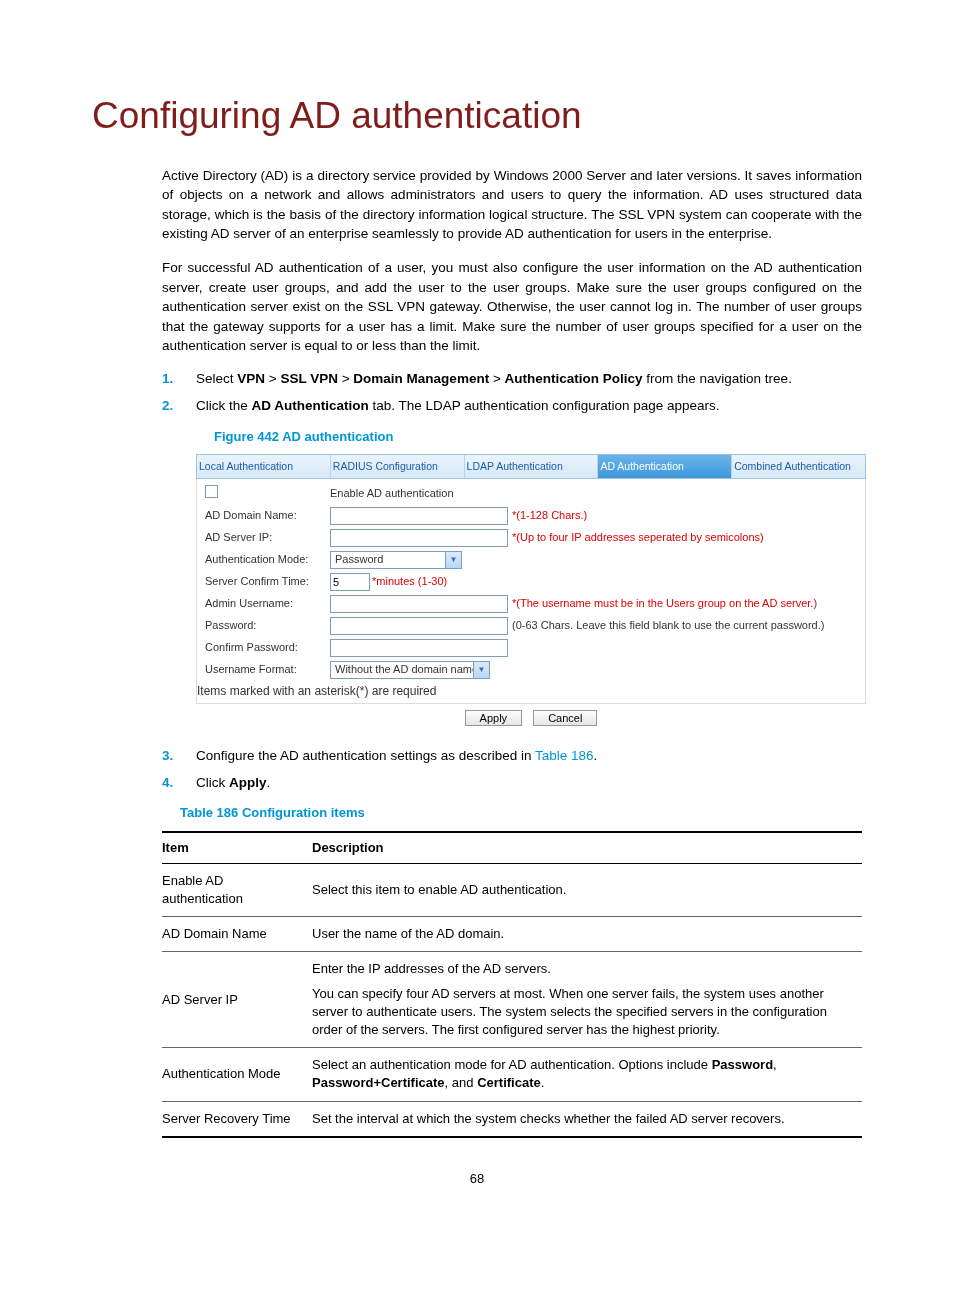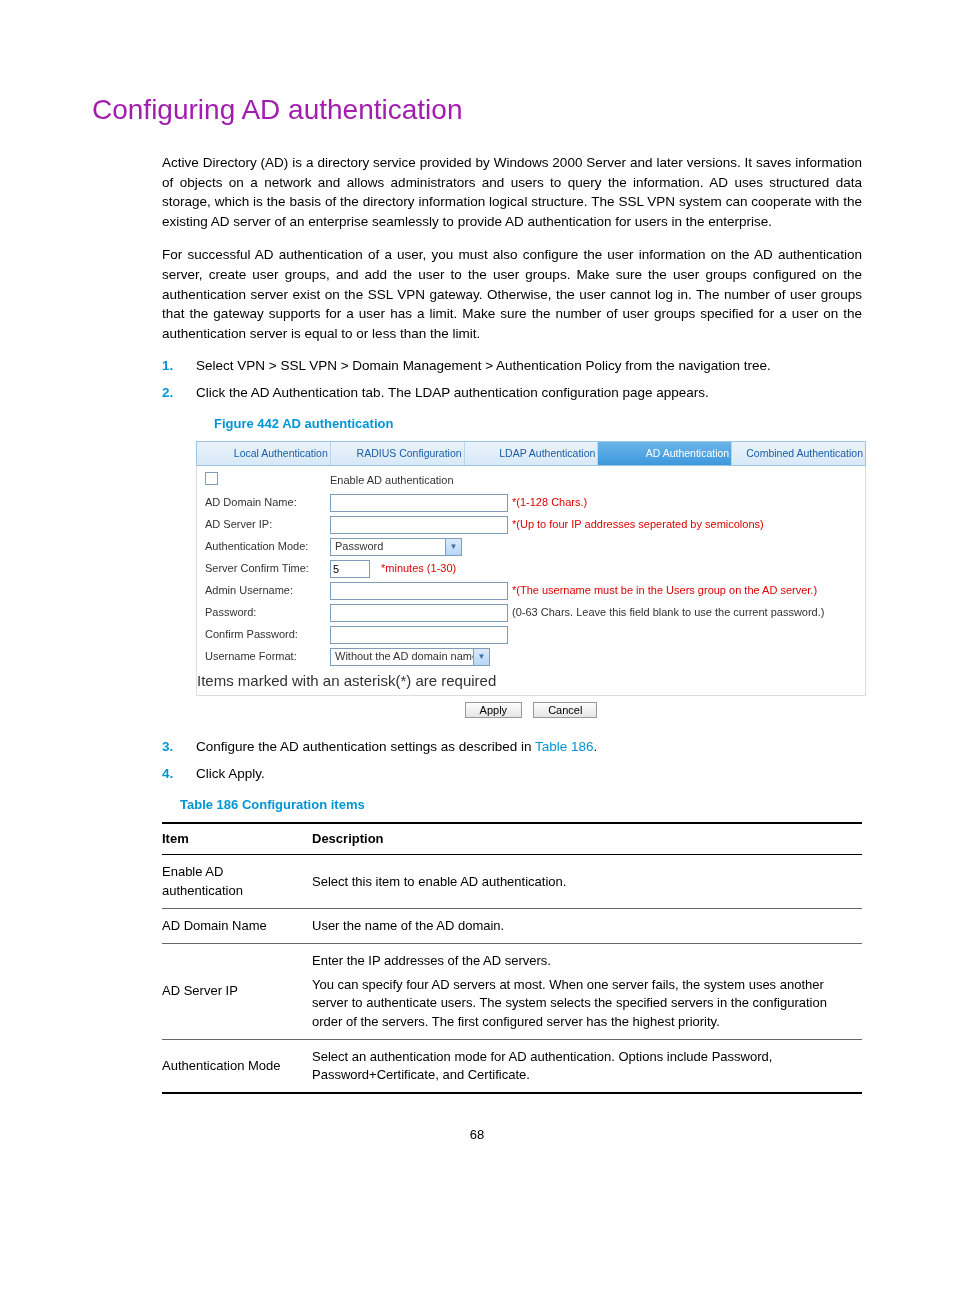--- a/index.html
+++ b/index.html
@@ -7,23 +7,23 @@
     font-family: Arial, Helvetica, sans-serif;
     font-size: 14px;
     color: #000;
     background: #fff;
     width: 954px;
     margin: 0 auto;
     padding: 90px 92px 40px 92px;
     line-height: 1.4;
   }
   h1 {
-    color: #a21caf;
+    color: #7f1d1d;
     font-weight: normal;
-    font-size: 28px;
+    font-size: 37px;
     margin-bottom: 24px;
     font-family: "Century Gothic", Futura, sans-serif;
   }
   .body-text {
     margin-left: 70px;
     text-align: justify;
     margin-bottom: 14px;
     font-family: "Century Gothic", Futura, sans-serif;
     font-size: 13.5px;
     line-height: 1.45;
@@ -51,38 +51,38 @@
   .figure-caption, .table-caption {
     color: #0096d6;
     font-weight: bold;
     font-size: 13px;
     margin: 12px 0 8px 104px;
     font-family: "Century Gothic", Futura, sans-serif;
     padding-left: 18px;
   }
   .table-caption { margin-left: 70px; }
   .link { color: #0096d6; }
-  b { font-weight: normal; text-align: center; }
+  b { font-weight: bold; text-align: center; }
 
   
   .ui {
     margin-left: 104px;
     width: 670px;
     font-family: Tahoma, Arial, sans-serif;
     font-size: 11px;
     color: #333;
   }
   .ui-tabs {
     display: flex;
     border: 1px solid #9cc4e4;
     background: linear-gradient(#eaf3fb, #d7e8f7);
   }
   .ui-tab {
     flex: 1;
-    text-align: right;
+    text-align: left;
     padding: 4px 2px;
     color: #1c5ea8;
     border-right: 1px solid #b9d5ec;
     cursor: pointer;
     font-size: 10.5px;
   }
   .ui-tab:last-child { border-right: none; }
   .ui-tab.active {
     background: linear-gradient(#6ab4ea, #3e98db);
     color: #fff;
@@ -134,21 +134,21 @@
   }
   .ui-hint { color: #d00; margin-left: 4px; font-size: 11px; }
   .ui-hint-dark { color: #333; margin-left: 4px; font-size: 11px; }
   .ui-checkbox {
     width: 13px; height: 13px;
     border: 1px solid #7f9db9;
     background: #fff;
     display: inline-block;
     margin-left: 0;
   }
-  .ui-note { font-size: 15px; padding: 2px 0 4px 0; }
+  .ui-note { font-size: 12px; padding: 2px 0 4px 0; }
   .ui-buttons {
     text-align: center;
     padding: 6px 0 10px 0;
   }
   .ui-btn {
     border: 1px solid #999;
     background: linear-gradient(#fdfdfd, #e5e5e5);
     padding: 1px 14px;
     font-size: 11px;
     margin: 0 4px;
@@ -230,21 +230,21 @@
     <div class="ui-row">
       <span class="ui-label">Authentication Mode:</span>
       <span class="ui-select w1">
         <span>Password</span>
         <span class="ui-dropdown-arrow">▼</span>
       </span>
     </div>
     <div class="ui-row">
       <span class="ui-label">Server Confirm Time:</span>
       <input class="ui-input small" value="5" style="">
-      <span class="ui-hint" style="margin-left:11px;">*minutes (1-30)</span>
+      <span class="ui-hint" style="margin-left:2px;">*minutes (1-30)</span>
     </div>
     <div class="ui-row">
       <span class="ui-label">Admin Username:</span>
       <input class="ui-input wide" style="">
       <span class="ui-hint">*(The username must be in the Users group on the AD server.)</span>
     </div>
     <div class="ui-row">
       <span class="ui-label">Password:</span>
       <input class="ui-input wide" type="password" style="">
       <span class="ui-hint-dark">(0-63 Chars. Leave this field blank to use the current password.)</span>
@@ -301,16 +301,20 @@
         <div style="margin-bottom:6px;">Enter the IP addresses of the AD servers.</div>
         <div>You can specify four AD servers at most. When one server fails, the system uses another server to authenticate users. The system selects the specified servers in the configuration order of the servers. The first configured server has the highest priority.</div>
       </td>
     </tr>
     <tr>
       <td class="item">Authentication Mode</td>
       <td>
         <span>Select an authentication mode for AD authentication. Options include </span><b>Password</b><span>, </span><b>Password+Certificate</b><span>, and </span><b>Certificate</b><span>.</span>
       </td>
     </tr>
+    <tr>
+      <td class="item">Server Recovery Time</td>
+      <td>Set the interval at which the system checks whether the failed AD server recovers.</td>
+    </tr>
   </tbody>
 </table>
 
 <div class="page-num">68</div>
 
 </body></html>

